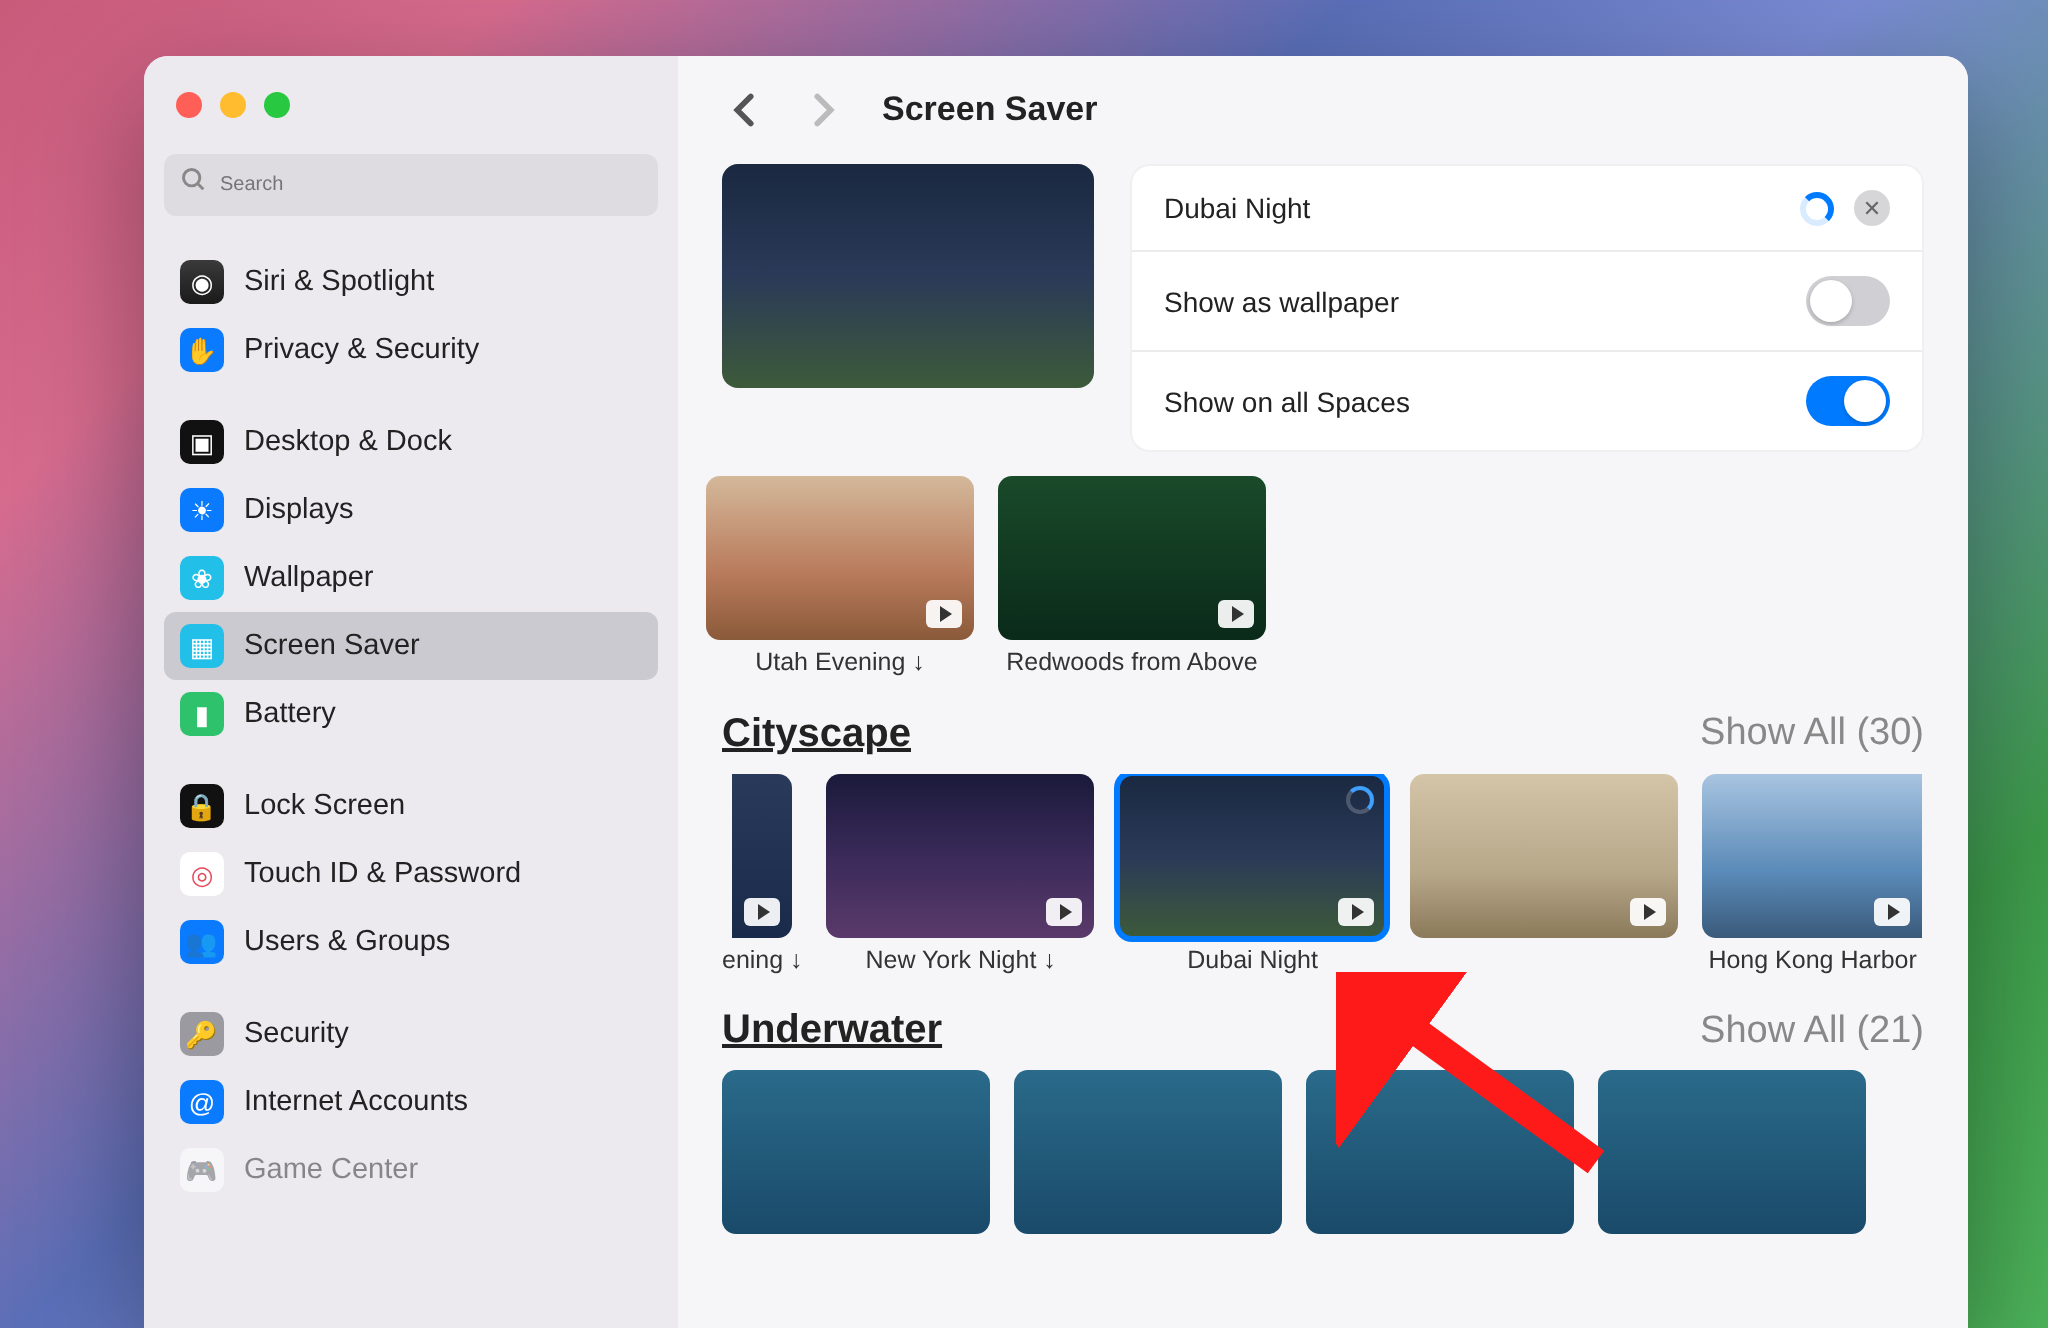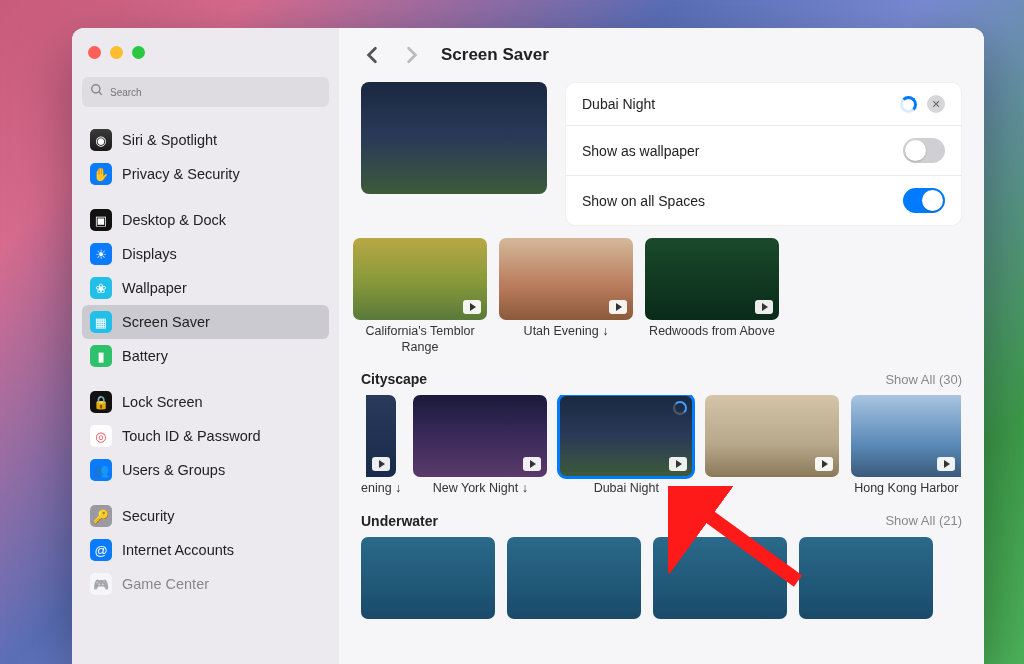--- a/index.html
+++ b/index.html
@@ -31,22 +31,22 @@
 .opt-row + .opt-row { border-top: 1px solid rgba(0,0,0,0.08); gap: 35px; }
 .opt-right { display: flex; align-items: center; gap: 10px; }
 .spinner { width: 17px; height: 17px; border: 3px solid rgba(0,122,255,0.15); border-top-color: #007aff; border-right-color:#007aff; border-radius: 50%; }
 .x-btn { width: 18px; height: 18px; border-radius: 50%; background: rgba(120,120,128,0.3); color: #666; display: flex; align-items: center; justify-content: center; font-size: 11px; cursor: pointer; }
 .toggle { width: 42px; height: 25px; border-radius: 20px; background: #d0d0d4; position: relative; cursor: pointer; }
 .toggle::after { content: ""; width: 21px; height: 21px; background: #fff; border-radius: 50%; position: absolute; left: 2px; top: 2px; box-shadow: 0 1px 2px rgba(0,0,0,0.2); }
 .toggle.on { background: #007aff; }
 .toggle.on::after { left: 19px; }
 .section { margin-top: 16px; }
 .sec-head { display: flex; justify-content: space-between; align-items: center; margin-bottom: 8px; }
-.sec-title { font-size: 14px; font-weight: 700; color: #222; }
-.show-all { font-size: 13px; color: #888; cursor: pointer; }
+.sec-title { font-size: 20px; font-weight: 700; color: #222; text-decoration: underline; }
+.show-all { font-size: 19px; color: #888; cursor: pointer; }
 .grid { display: flex; gap: 12px; overflow: hidden; }
 .grid.top-scroll { margin-left: -8px; }
 .card { display: flex; flex-direction: column; align-items: center; gap: 4px; cursor: pointer; flex-shrink: 0; }
 .thumb { width: 134px; height: 82px; border-radius: 7px; position: relative; overflow: hidden; }
 .thumb.selected { outline: 3px solid #007aff; outline-offset: -1px; }
 .play-badge { position: absolute; right: 6px; bottom: 6px; width: 18px; height: 14px; background: rgba(255,255,255,0.92); border-radius: 3px; display: flex; align-items: center; justify-content: center; }
 .play-badge::after { content: ""; width: 0; height: 0; border-left: 6px solid #333; border-top: 4px solid transparent; border-bottom: 4px solid transparent; margin-left: 1px; }
 .thumb-spinner { position: absolute; right: 6px; top: 6px; width: 14px; height: 14px; border: 2.5px solid rgba(255,255,255,0.2); border-top-color: #3fa0ff; border-right-color:#3fa0ff; border-radius: 50%; }
 .card-label { font-size: 12.5px; color: #333; text-align: center; max-width: 134px; line-height: 1.25; }
 .arrow { position: absolute; right: 216px; bottom: 68px; pointer-events: none; }
@@ -176,26 +176,20 @@
           </div>
           <div class="opt-row">
             <span>Show on all Spaces</span>
             <div id="tg2" class="toggle on"></div>
           </div>
         </div>
       </div>
 
       <div class="grid top-scroll" id="top-grid">
           <div class="card">
-            <div class="thumb t-cal">
-              <div class="play-badge"></div>
-            </div>
-            <div class="card-label">California's Temblor Range</div>
-          </div>
-          <div class="card">
             <div class="thumb t-utah">
               <div class="play-badge"></div>
             </div>
             <div class="card-label">Utah Evening ↓</div>
           </div>
           <div class="card">
             <div class="thumb t-red">
               <div class="play-badge"></div>
             </div>
             <div class="card-label">Redwoods from Above</div>

